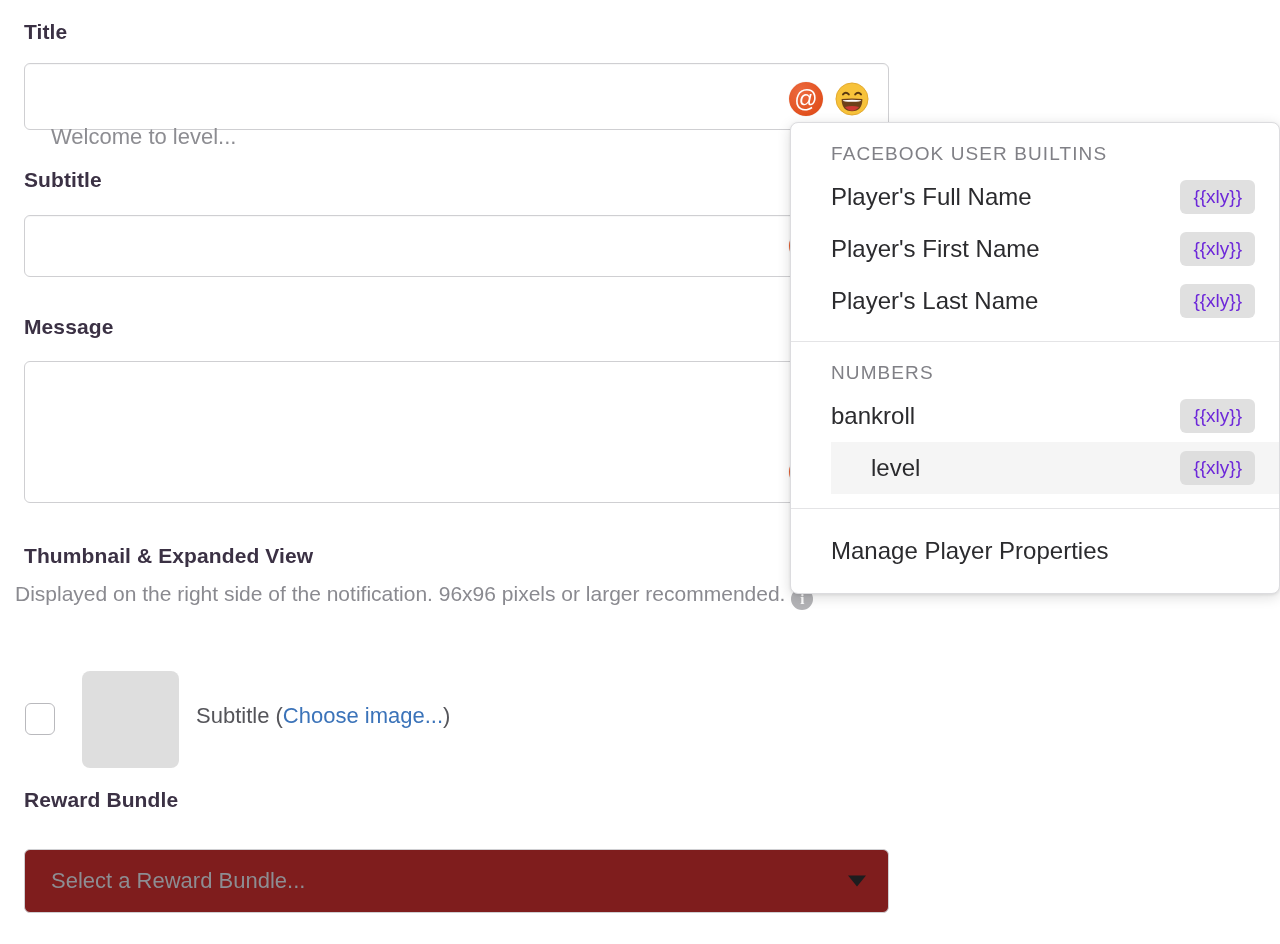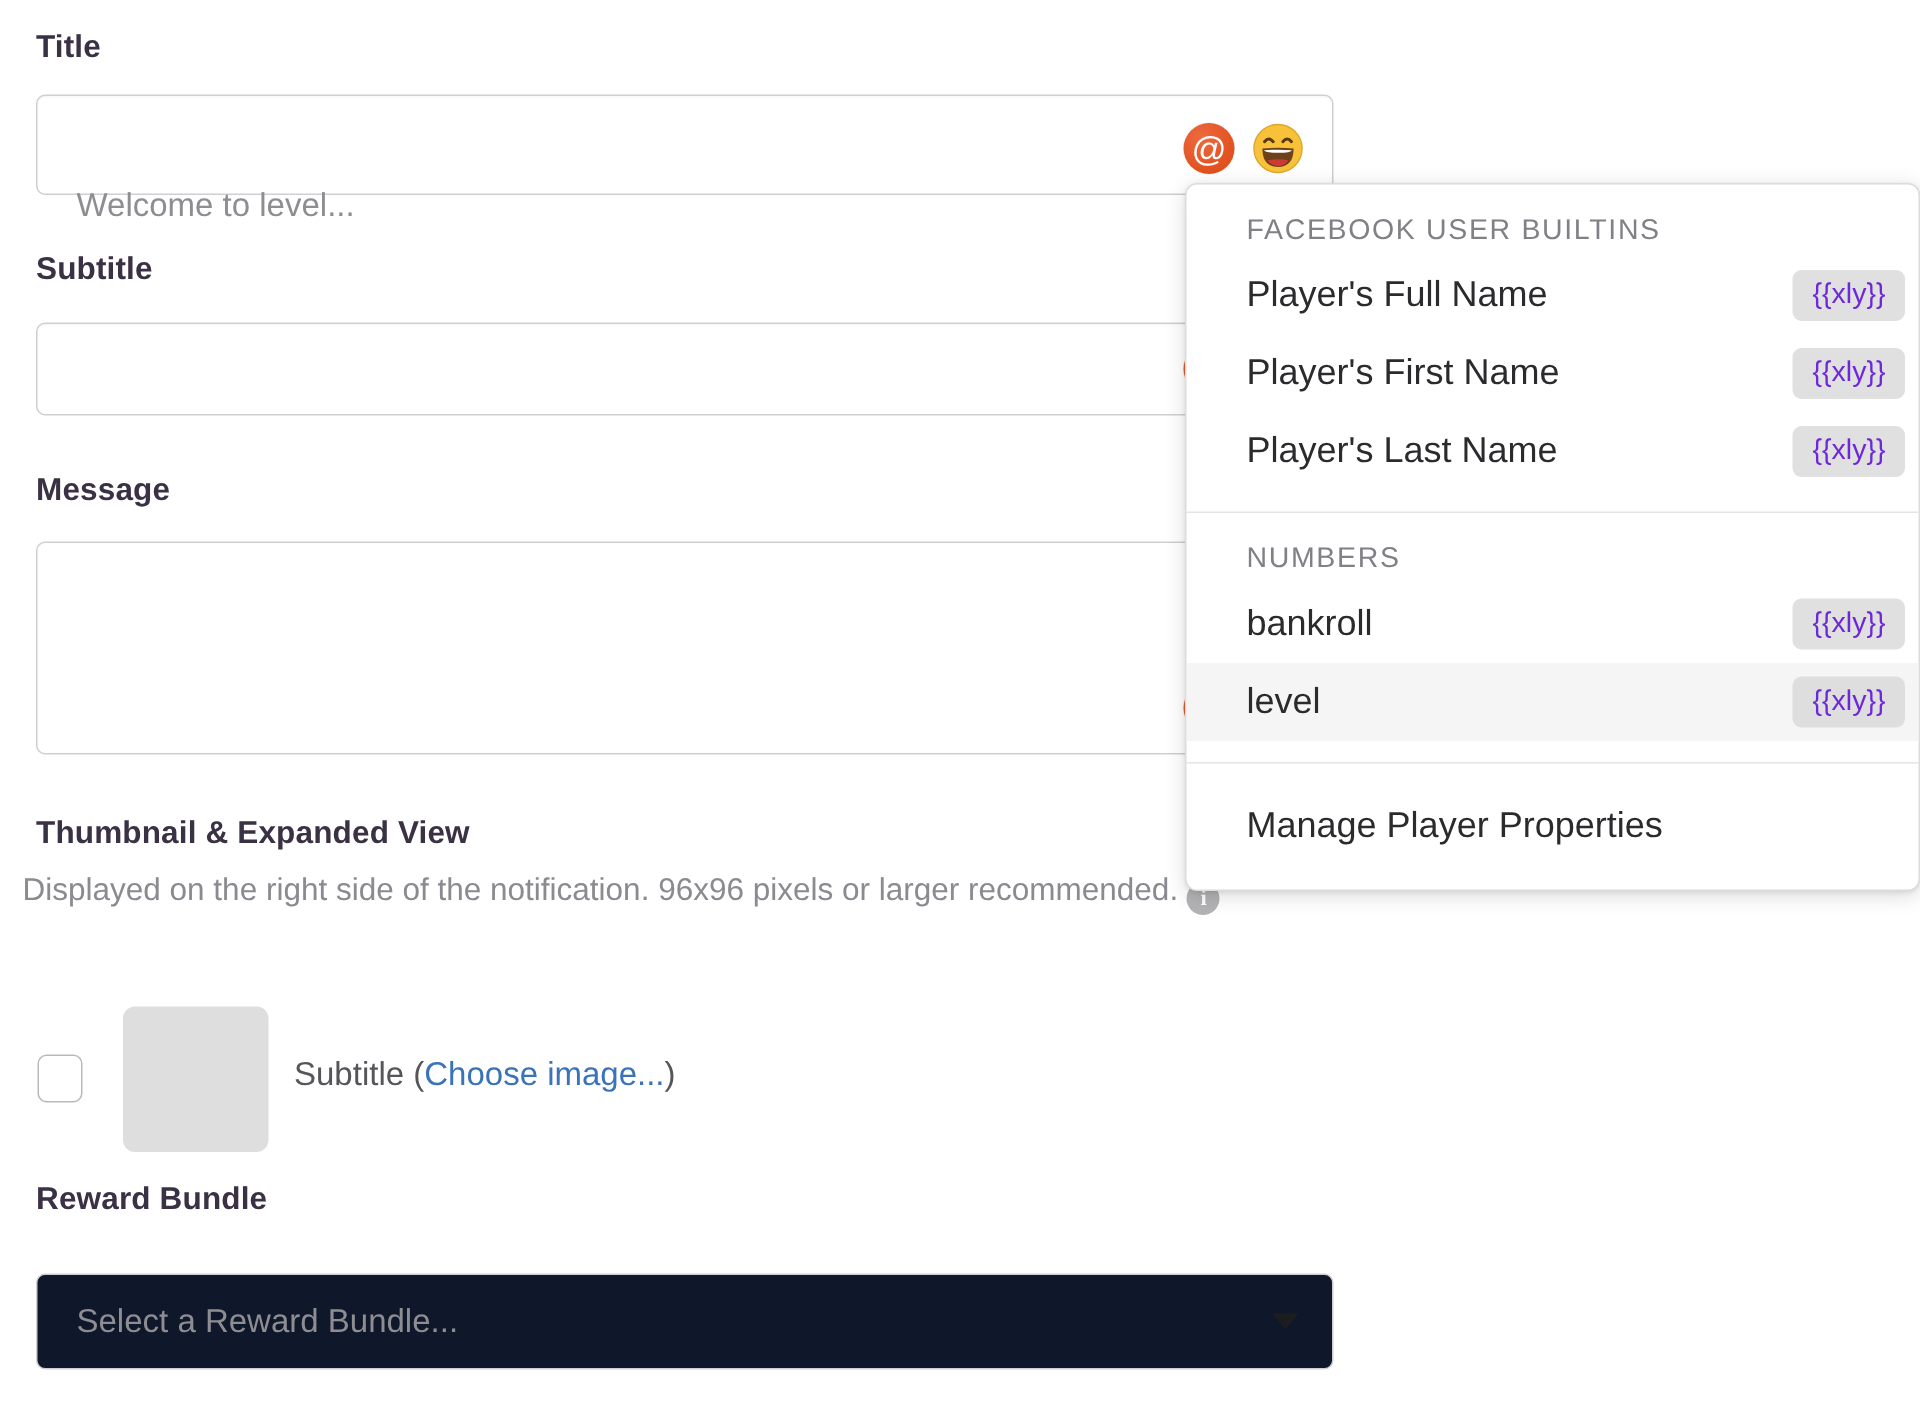--- a/index.html
+++ b/index.html
@@ -154,21 +154,21 @@
   .thumb-caption a {
     color: #3b73b9;
     text-decoration: none;
   }
 
   
   .select-box {
     position: absolute;
     left: 24px;
     box-sizing: border-box;
-    background: #0f172a;
+    background: #7f1d1d;
     border: 1px solid #cfcfd2;
     border-radius: 6px;
   }
   .select-value {
     position: absolute;
     left: 26px;
     top: 50%;
     transform: translateY(-50%);
     font-size: 22px;
     color: #8d8d92;
@@ -202,25 +202,25 @@
   .section-title {
     font-size: 19px;
     color: #808086;
     letter-spacing: 1.1px;
     padding: 20px 40px 6px 40px;
   }
   .menu-item {
     display: flex;
     align-items: center;
     justify-content: space-between;
-    padding: 0 9px 0 40px;
+    padding: 0 24px 0 40px;
     height: 52px;
     cursor: default;
   }
-  .menu-item.highlight { background: #f5f5f5; }
+  .menu-item.highlight { background: #f5f5f5; margin-left: 40px; }
   .menu-item .mi-label {
     font-size: 24px;
     color: #2b2b2e;
     white-space: nowrap;
   }
   .mi-badge {
     background: #e0e0e0;
     border-radius: 6px;
     padding: 6px 13px;
     font-size: 19px;

